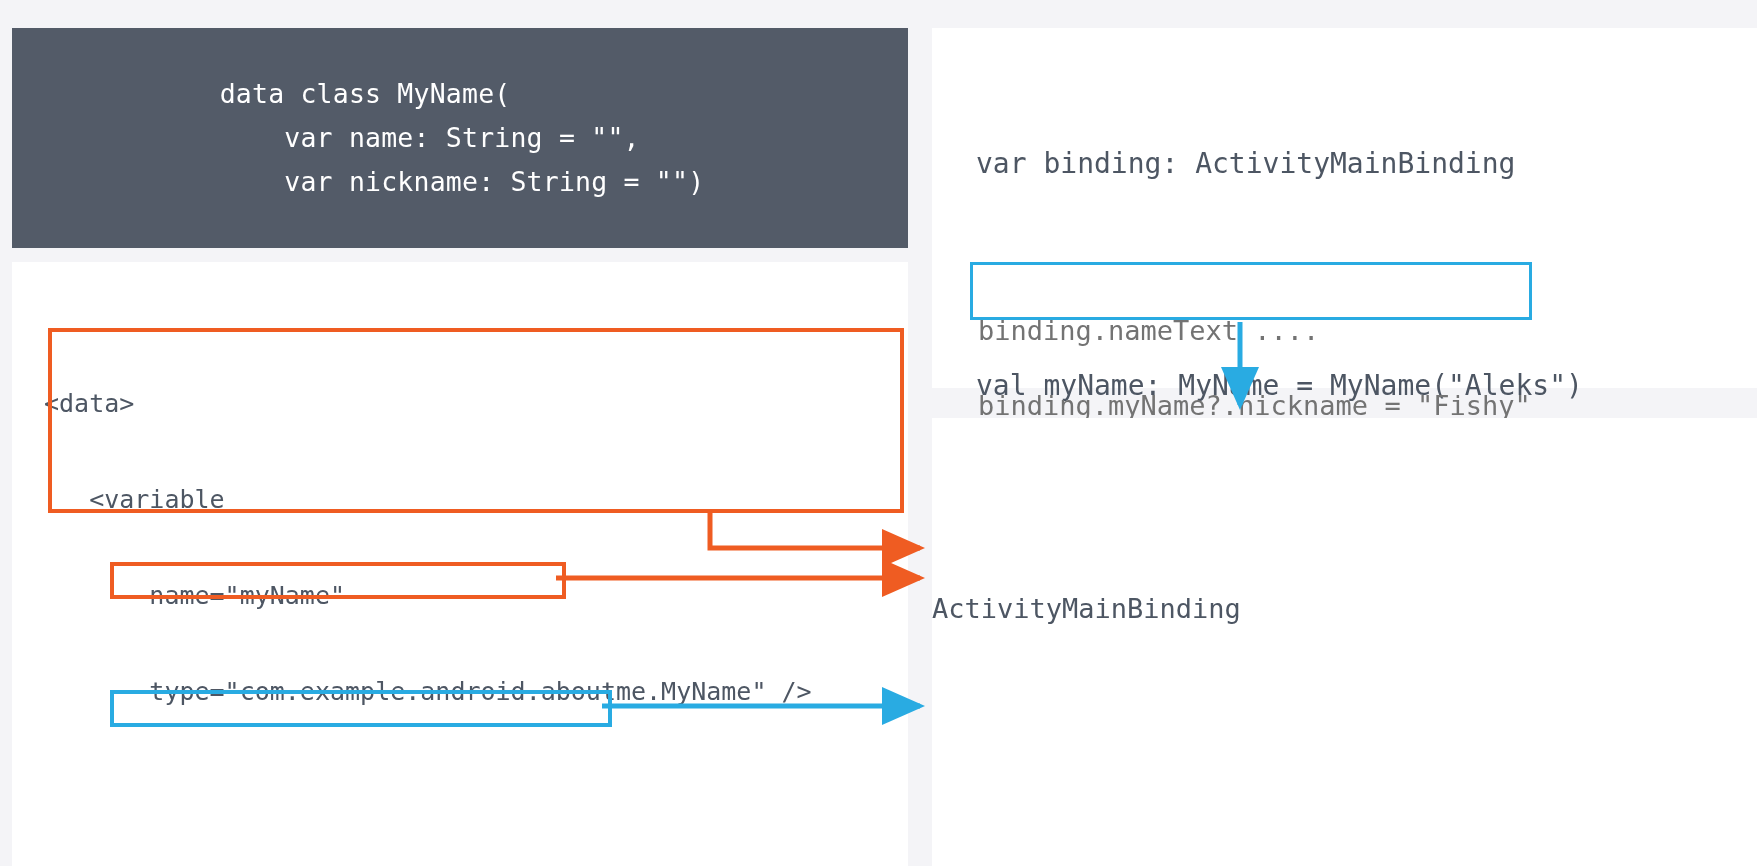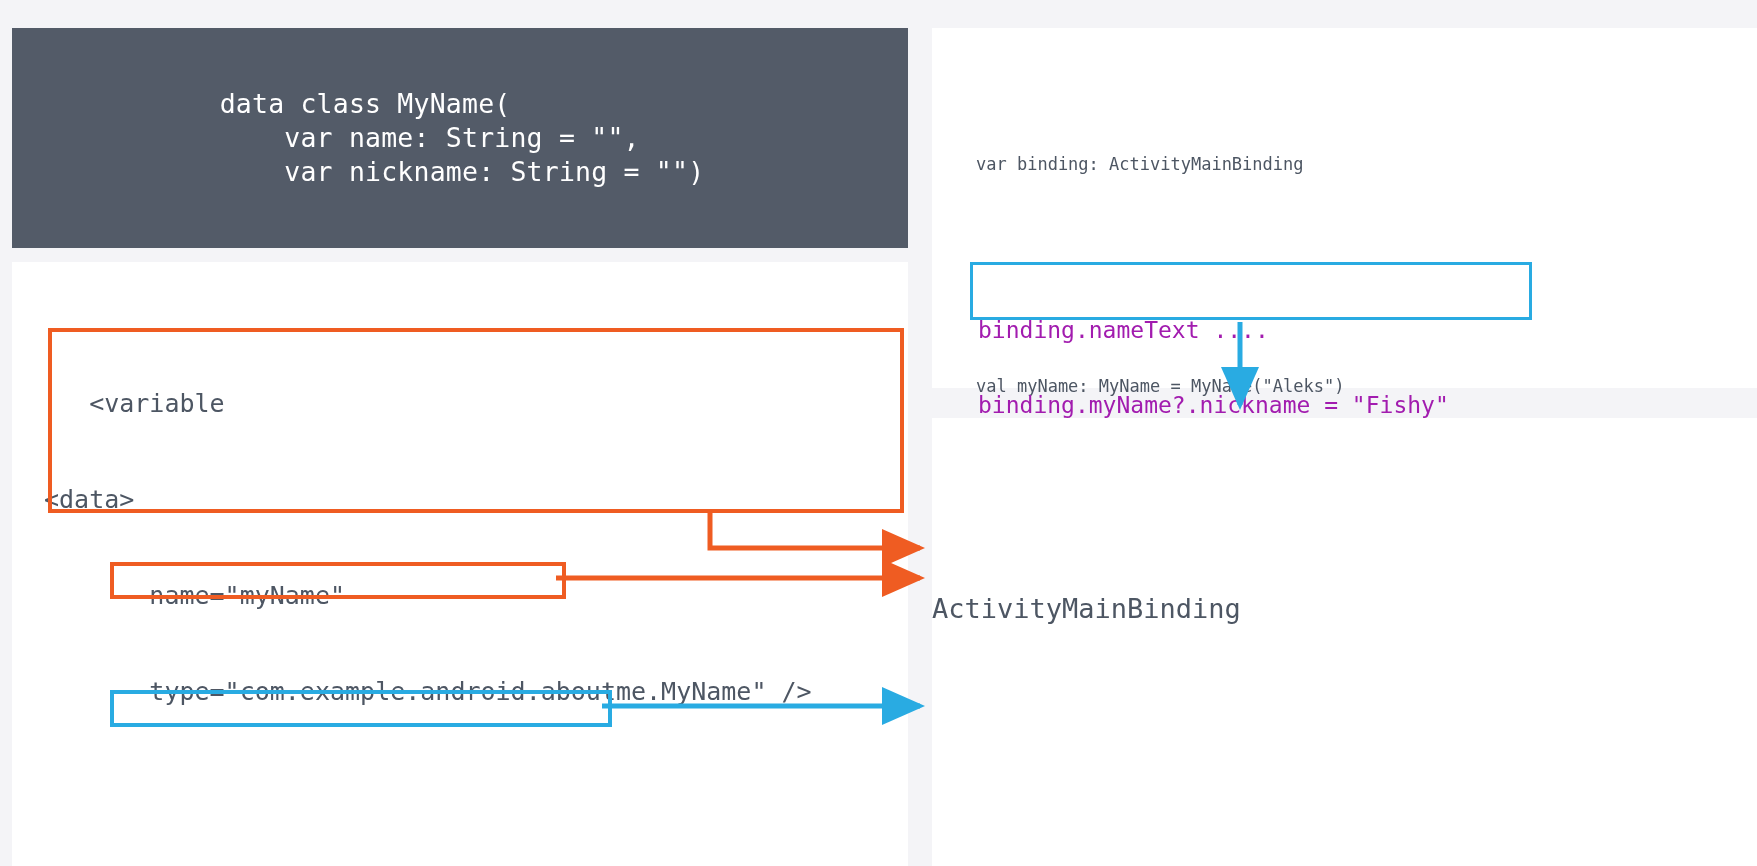--- a/index.html
+++ b/index.html
@@ -38,21 +38,21 @@
     background: #535b68;
     display: flex;
     align-items: center;
     justify-content: center;
   }
 
   #kotlin-header pre {
     color: #ffffff;
     font-family: "DejaVu Sans Mono", "Liberation Mono", monospace;
     font-size: 26.5px;
-    line-height: 34px;
+    line-height: 44px;
     letter-spacing: 0.2px;
     white-space: pre;
     margin-left: 4px;
   }
 
   #xml-card {
     position: absolute;
     left: 0px;
     top: 262px;
     width: 896px;
@@ -123,21 +123,21 @@
     height: 360px;
     background: #ffffff;
   }
 
   #right-code {
     position: absolute;
     left: 44px;
     top: 56px;
     color: #4d5663;
     font-family: "DejaVu Sans Mono", "Liberation Mono", monospace;
-    font-size: 17px;
+    font-size: 28px;
     line-height: 32px;
     white-space: pre;
   }
 
   .right-line { display: block; white-space: pre; }
   .spacer-line { display: block; height: 62px; }
 
   #binding-box {
     position: absolute;
     left: 970px;
@@ -146,23 +146,23 @@
     height: 58px;
     border: 3px solid #29abe2;
     background: #ffffff;
     pointer-events: none;
   }
 
   #binding-box-text {
     position: absolute;
     left: 978px;
     top: 268px;
-    color: #a21caf;
-    font-family: "DejaVu Sans Mono", "Liberation Mono", monospace;
-    font-size: 23px;
+    color: #737373;
+    font-family: "DejaVu Sans Mono", "Liberation Mono", monospace;
+    font-size: 27px;
     line-height: 25px;
     white-space: pre;
   }
 
   #right-bottom-card {
     position: absolute;
     left: 932px;
     top: 418px;
     width: 825px;
     height: 448px;
@@ -188,22 +188,22 @@
   <div id="left-panel">
 
     <div id="kotlin-header">
       <pre>data class MyName(
     var name: String = "",
     var nickname: String = "")</pre>
     </div>
 
     <div id="xml-card">
       <div id="xml-code">
+        <span class="code-line">&lt;data&gt;</span>
         <span class="code-line">   &lt;variable</span>
-        <span class="code-line">&lt;data&gt;</span>
         <span class="code-line">       name="myName"</span>
         <span class="code-line">       type="com.example.android.aboutme.MyName" /&gt;</span>
         
         
         
         
         
         
         
         

